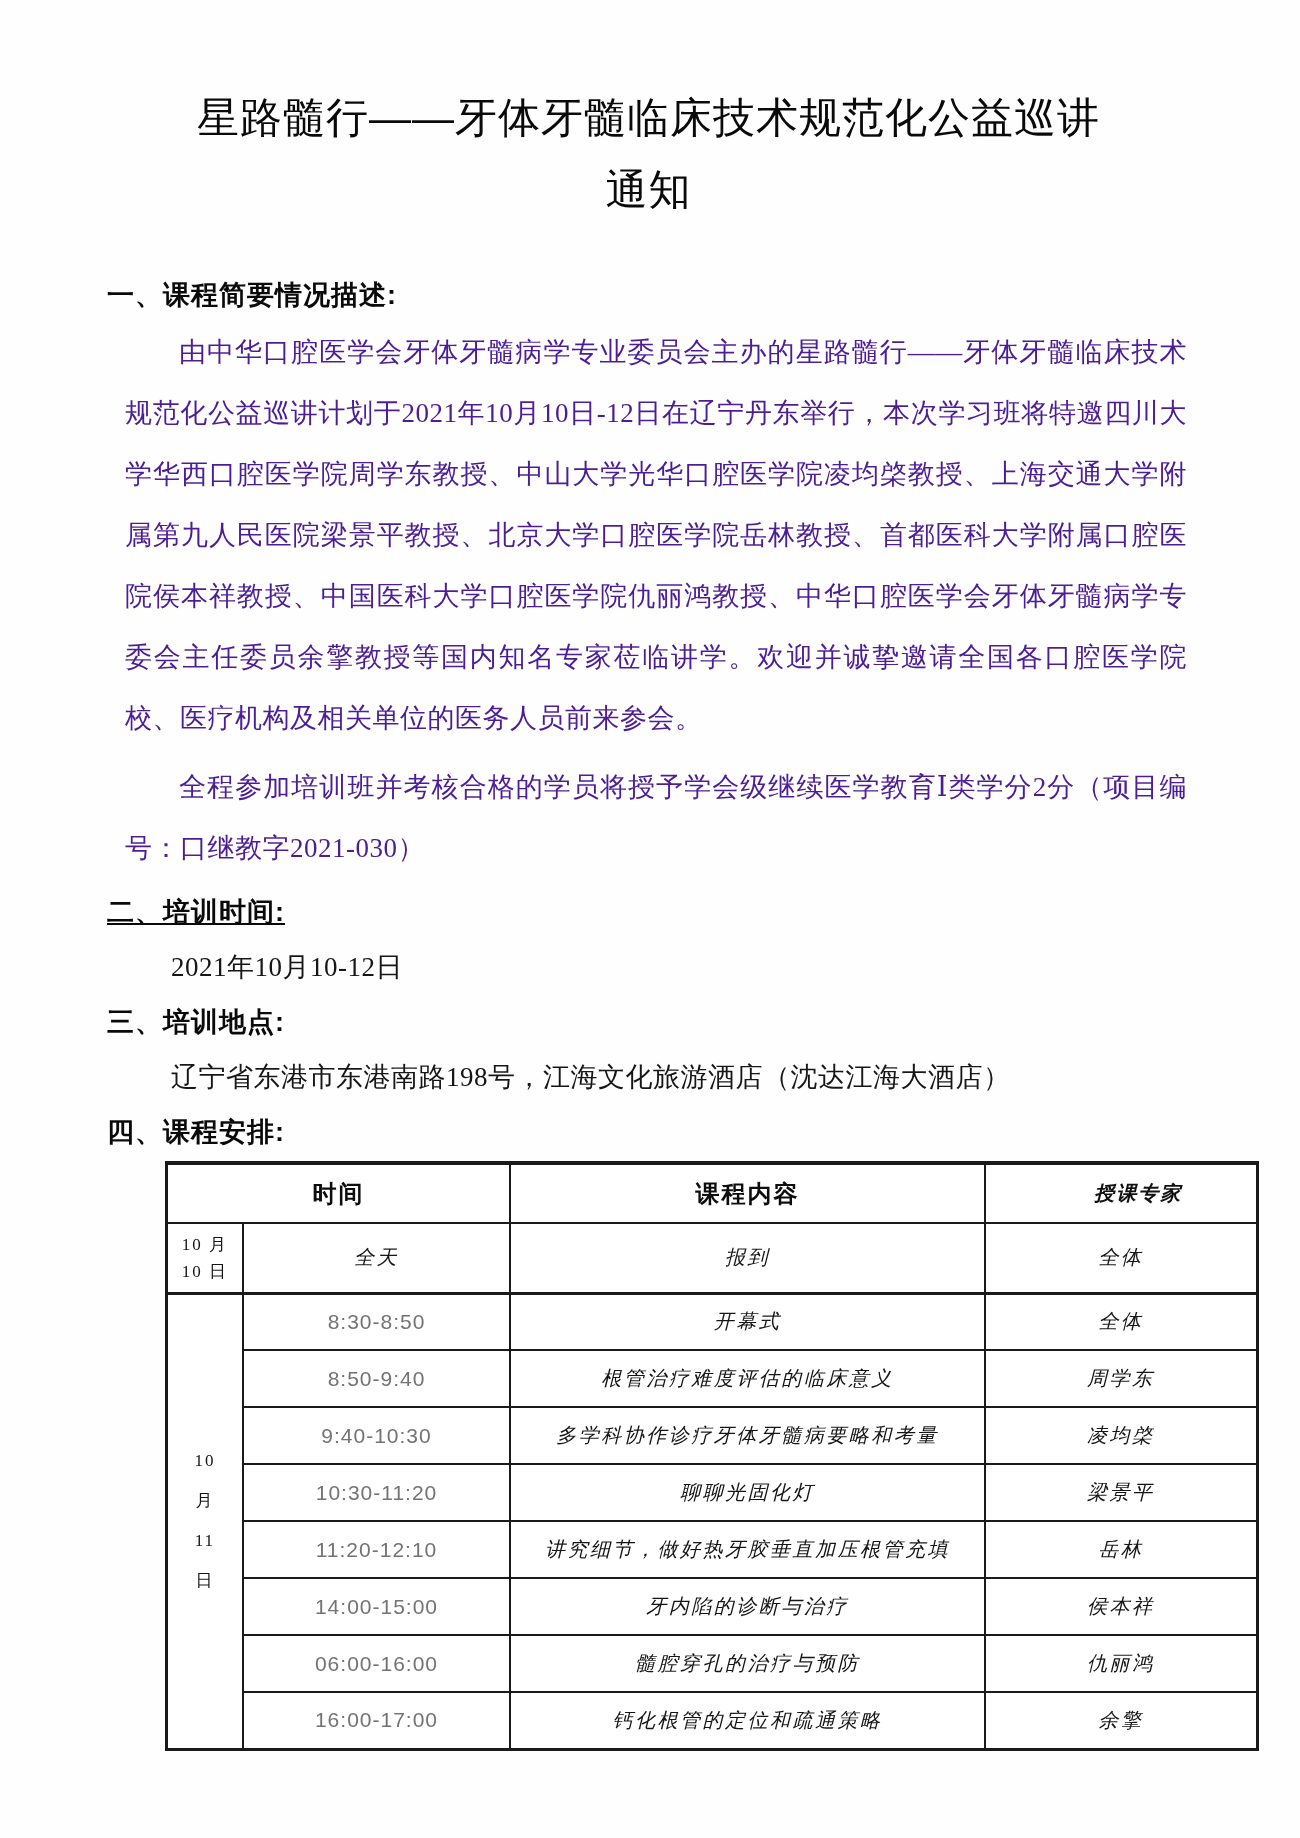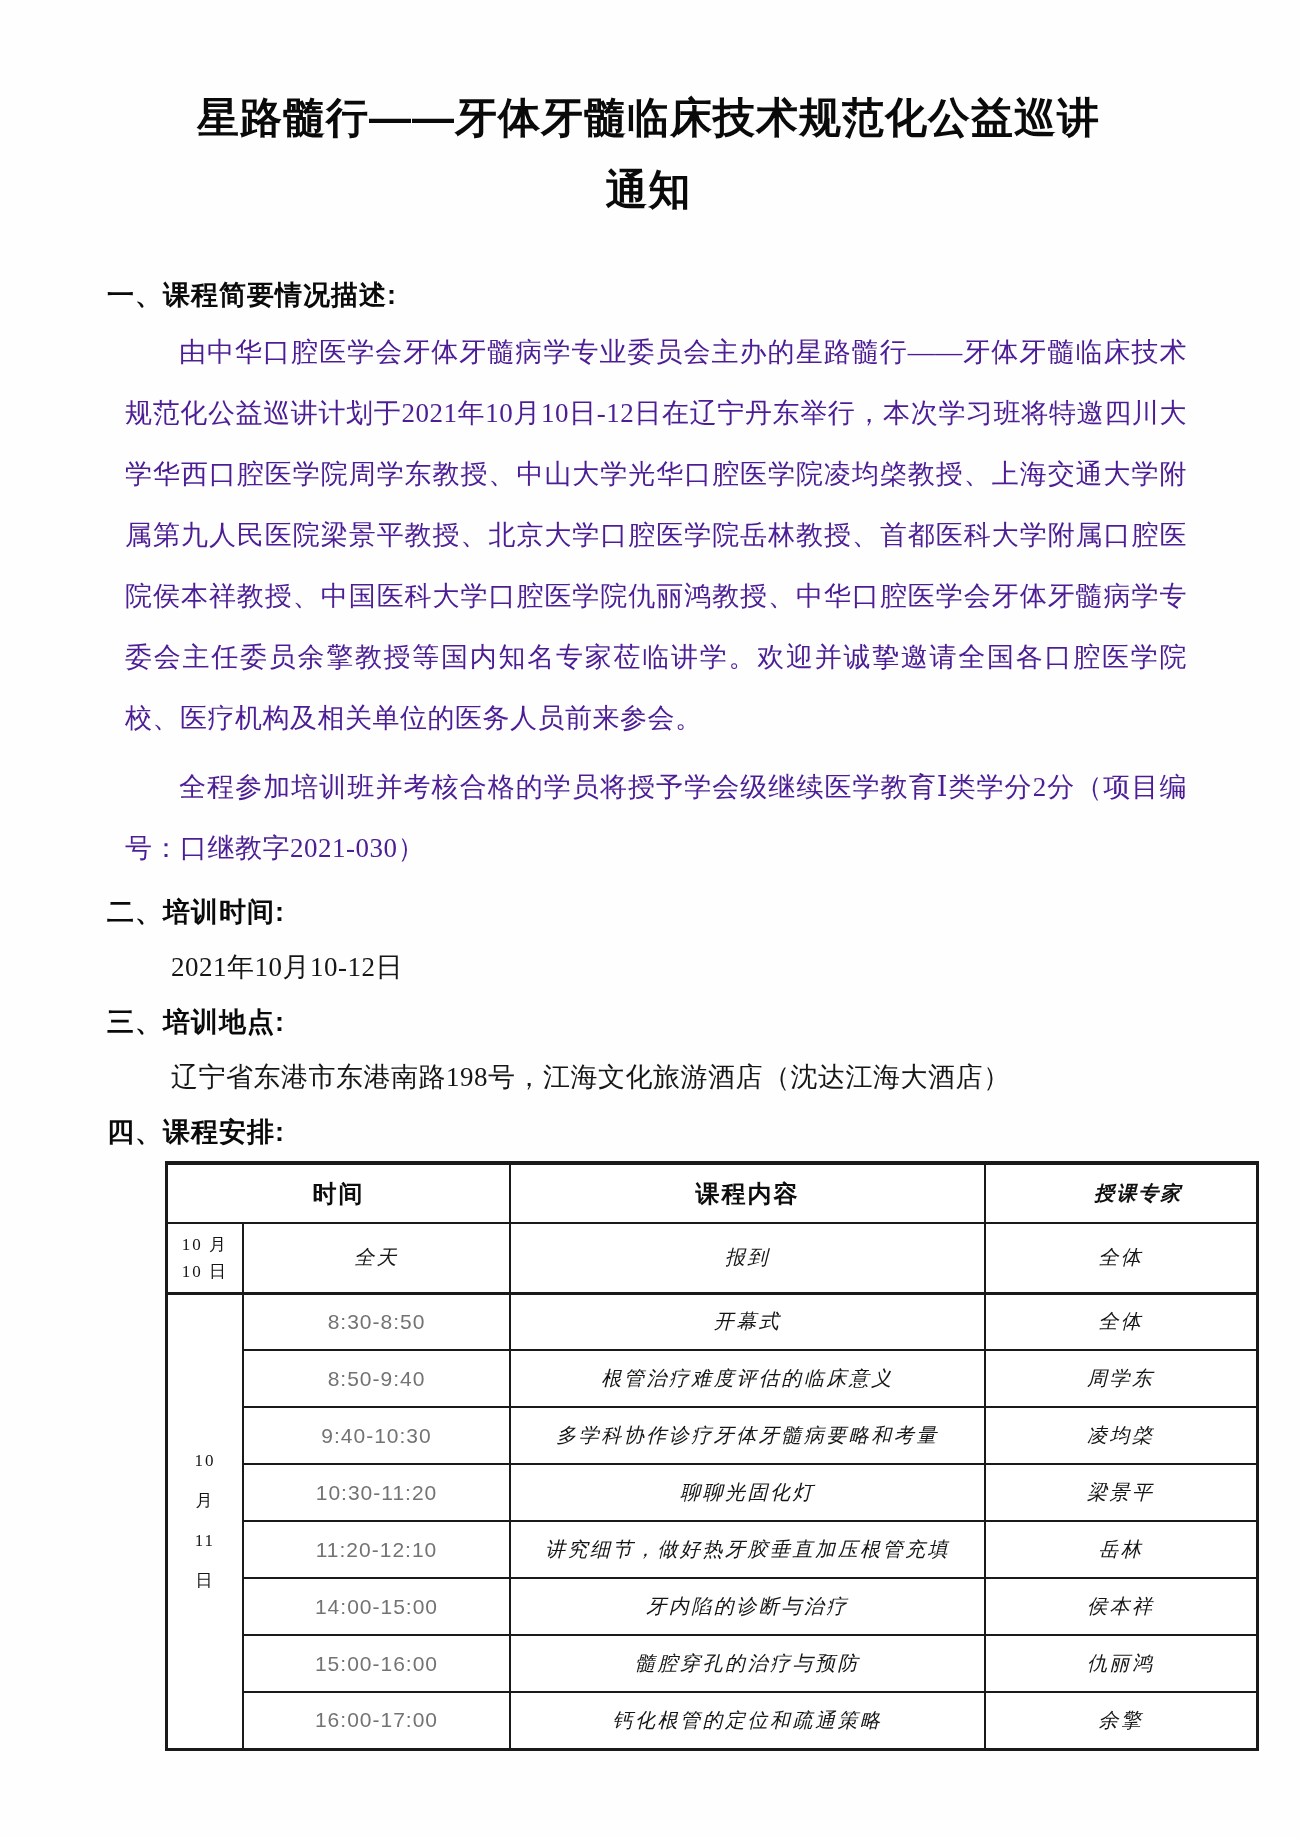--- a/index.html
+++ b/index.html
@@ -13,36 +13,36 @@
   .page {
     width: 1300px;
     height: 1838px;
     padding: 0 110px 0 107px;
     position: relative;
   }
   .doc-title {
     margin: 82px 10px 0 10px;
     text-align: center;
     font-family: "Liberation Sans", "DejaVu Sans", sans-serif;
-    font-weight: 700;
+    font-weight: 400;
     font-size: 42px;
     line-height: 72px;
     letter-spacing: 1px;
     color: #0a0a0a;
   }
   .sec-heading {
     font-family: "Liberation Sans", "DejaVu Sans", sans-serif;
     font-weight: 700;
     font-size: 27px;
     line-height: 38px;
     color: #0a0a0a;
     letter-spacing: 1px;
   }
   .sec-heading.first { margin-top: 50px; }
-  .sec-heading.mt14 { margin-top: 14px; }
+  .sec-heading.mt14 { margin-top: 14px; text-decoration: underline; }
   .sec-heading.mt10 { margin-top: 10px; }
   .body-para {
     margin: 8px 0 0 18px;
     width: 1062px;
     font-size: 27px;
     line-height: 61px;
     text-align: justify;
     text-indent: 2em;
     letter-spacing: 0.5px;
     color: #4c1d95;
@@ -191,21 +191,21 @@
           <td class="time-cell">11:20-12:10</td>
           <td class="kai course-cell">讲究细节，做好热牙胶垂直加压根管充填</td>
           <td class="kai expert-cell">岳林</td>
         </tr>
         <tr>
           <td class="time-cell">14:00-15:00</td>
           <td class="kai course-cell">牙内陷的诊断与治疗</td>
           <td class="kai expert-cell">侯本祥</td>
         </tr>
         <tr>
-          <td class="time-cell">15:00-16:00</td>
+          <td class="time-cell">06:00-16:00</td>
           <td class="kai course-cell">髓腔穿孔的治疗与预防</td>
           <td class="kai expert-cell">仇丽鸿</td>
         </tr>
         <tr>
           <td class="time-cell">16:00-17:00</td>
           <td class="kai course-cell">钙化根管的定位和疏通策略</td>
           <td class="kai expert-cell">余擎</td>
         </tr>
       </tbody>
   </table>

